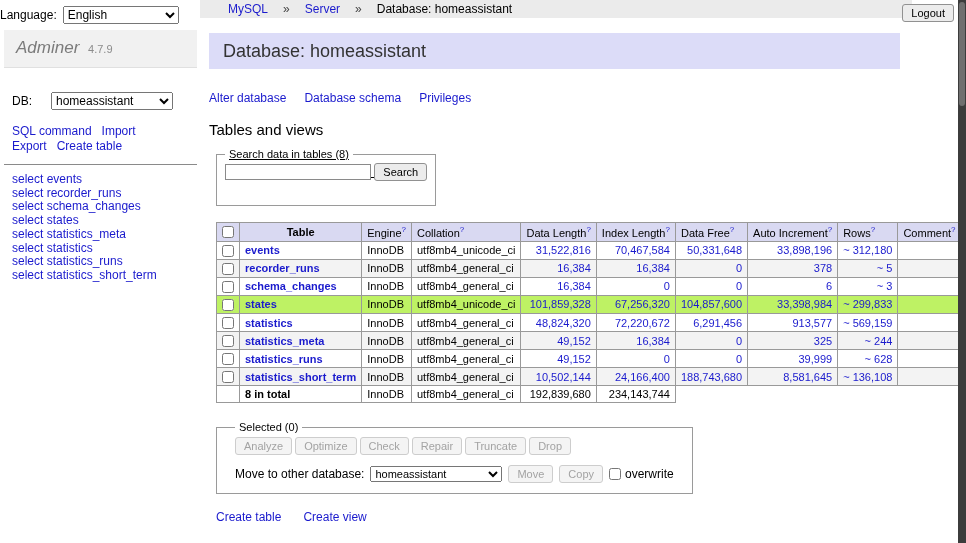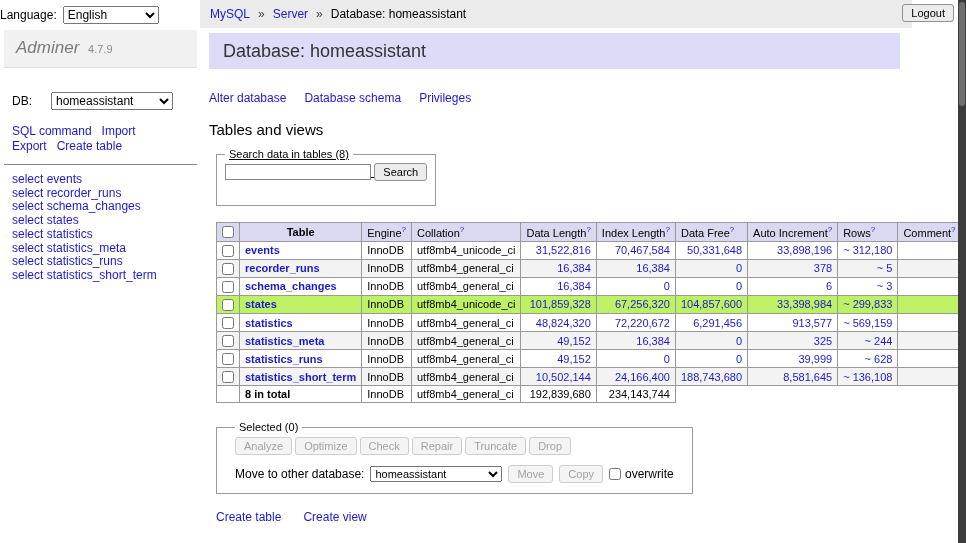--- a/index.html
+++ b/index.html
@@ -6,23 +6,23 @@
   html,body { margin:0; padding:0; }
   body {
     width: 966px; height: 543px; overflow: hidden; position: relative;
     background: #fff; color: #000;
     font-family: "Liberation Sans", "DejaVu Sans", sans-serif; font-size: 12px;
   }
   a { color: #1a1acd; text-decoration: none; cursor: pointer; }
 
   
   .top-language { position:absolute; left:0; top:6px; display:flex; align-items:center; gap:6px; }
-  .top-language select { width:96px; font-size:12px; }
-  .breadcrumb-bar { position:absolute; left:200px; top:0; width:712px; height:28px; background:#ebebeb;
-    display:flex; align-items:center; padding-left:10px; gap:8px; }
+  .top-language select { width:116px; font-size:12px; }
+  .breadcrumb-bar { position:absolute; left:200px; top:0; width:712px; height:18px; background:#ebebeb;
+    display:flex; align-items:center; padding-left:28px; gap:15px; }
   .bc-sep { color:#444; }
   .bc-cur { color:#000; }
   .logout-btn { position:absolute; right:12px; top:4px; }
 
   button { font-family:inherit; font-size:11px; padding:2px 8px; background:#ececec;
     border:1px solid #919191; border-radius:3px; color:#000; }
   button:disabled { color:#a3a3a3; border-color:#cdcdcd; background:#f4f4f4; }
 
   
   .scrollbar { position:absolute; right:0; top:0; width:8px; height:543px; background:#3c3c3c; }
@@ -122,22 +122,22 @@
     <div class="cmd-links" id="cmd-links">
         <div><a>SQL command</a><a>Import</a></div>
         <div><a>Export</a><a>Create table</a></div>
       </div>
     <hr class="side-hr">
     <div class="table-links" id="table-links">
         <a>select events</a>
         <a>select recorder_runs</a>
         <a>select schema_changes</a>
         <a>select states</a>
+        <a>select statistics_meta</a>
         <a>select statistics</a>
-        <a>select statistics_meta</a>
         <a>select statistics_runs</a>
         <a>select statistics_short_term</a>
       </div>
   </div>
 </div>
 
 <div class="main">
   <h2 class="title">Database: homeassistant</h2>
   <div class="nav-links" id="main-nav"><a>Alter database</a><a>Database schema</a><a>Privileges</a></div>
   <h3>Tables and views</h3>

